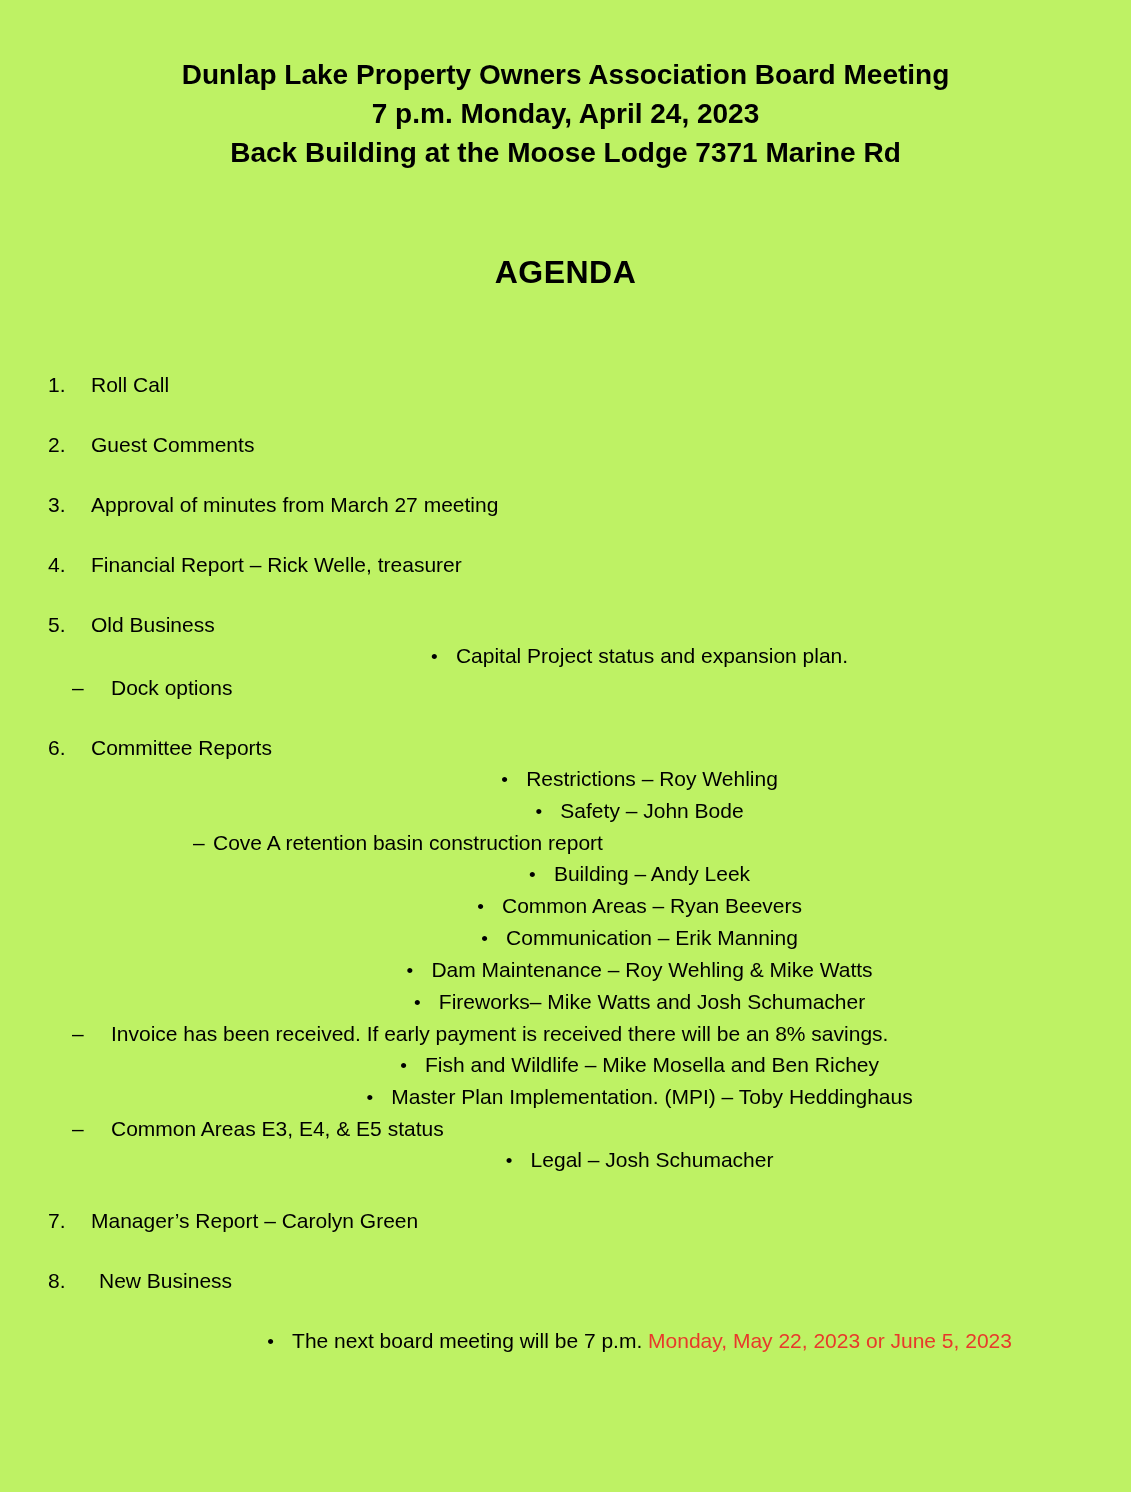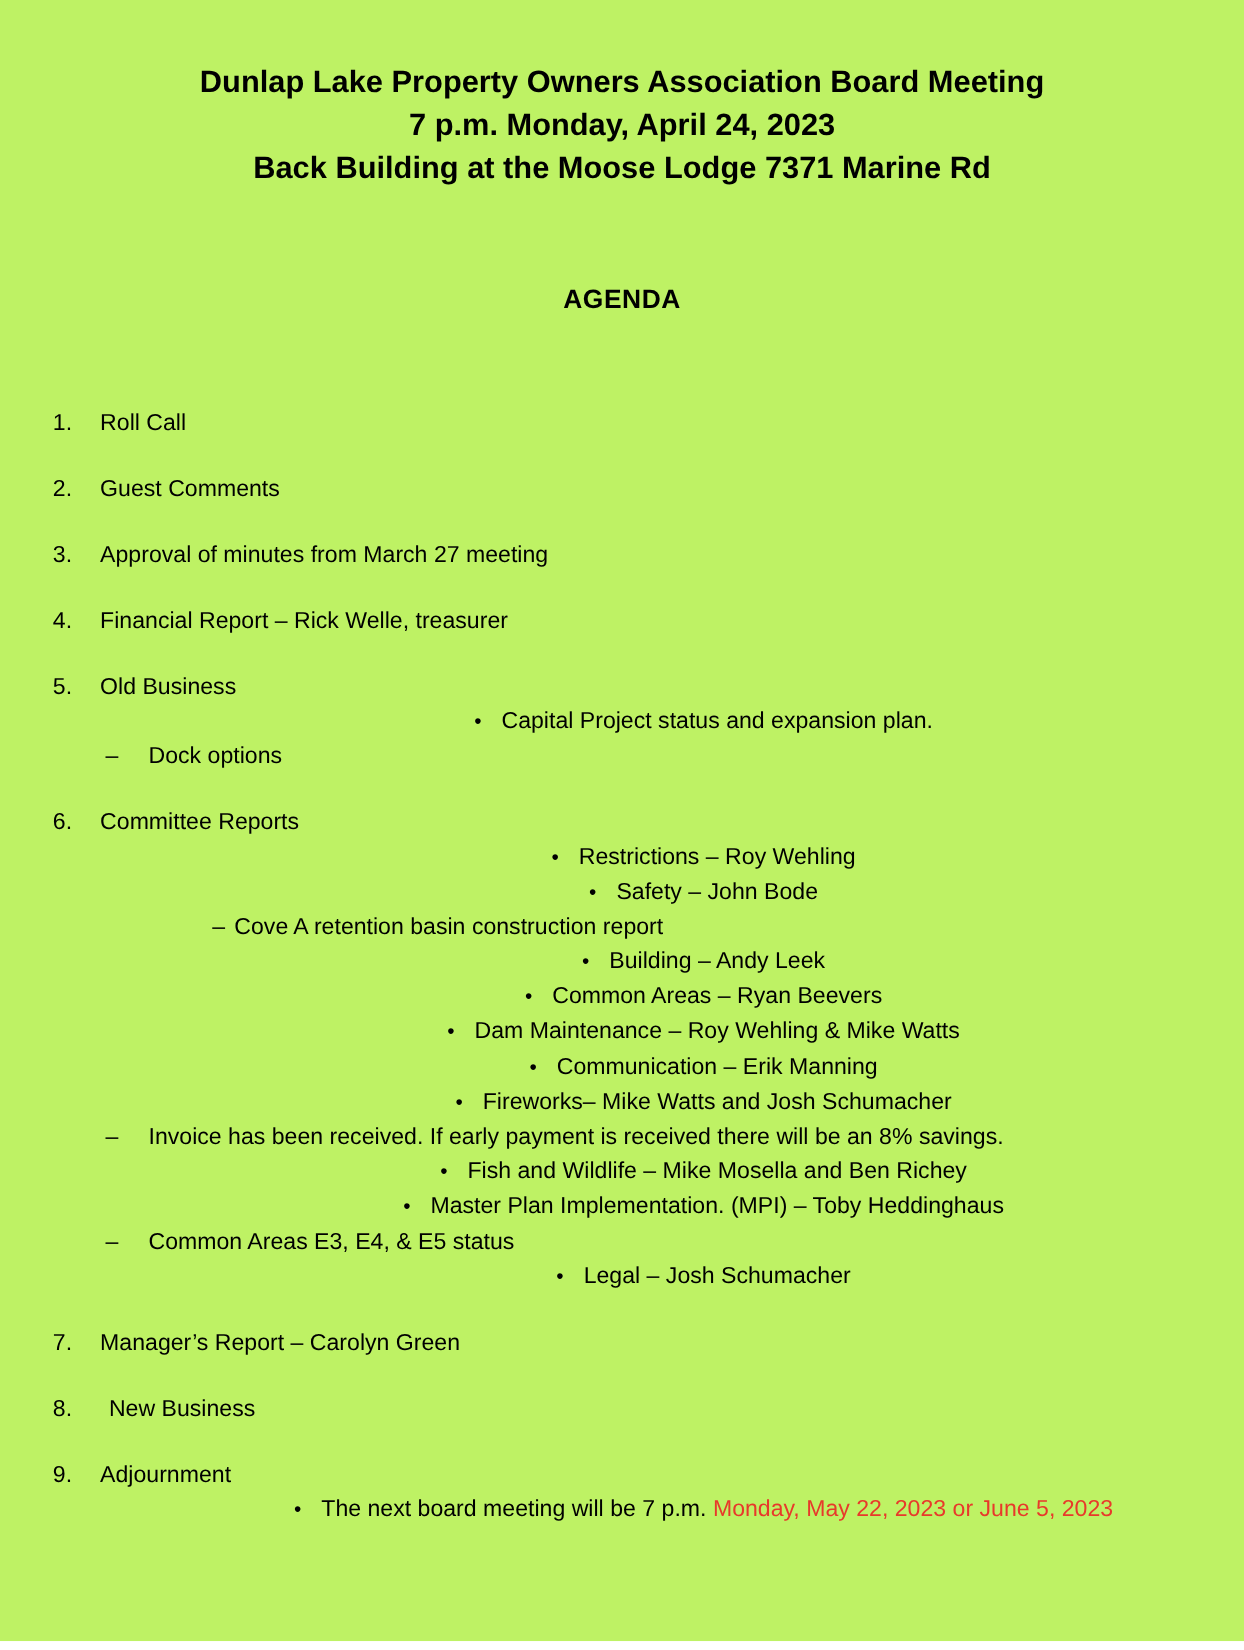--- a/index.html
+++ b/index.html
@@ -20,41 +20,41 @@
   }
   .doc-header {
     text-align: center;
     font-weight: 700;
     font-size: 28px;
     line-height: 39px;
   }
   .agenda-heading {
     text-align: center;
     font-weight: 800;
-    font-size: 24px;
+    font-size: 32px;
     line-height: 35px;
     margin: 83px 0 0 0;
     letter-spacing: 0.5px;
   }
   .agenda-list {
     margin-top: 79px;
     font-size: 21px;
   }
   .item { margin-bottom: 29px; }
   .item.space-before { margin-top: 28px; }
   .main, .sub {
     line-height: 31px;
     white-space: nowrap;
   }
   .main { padding-left: 48px; }
   .num { display: inline-block; width: 43px; }
   .txt.extra-indent { padding-left: 8px; }
   .sub.bullet { padding-left: 130px; text-align: center; }
   .sub.bullet .marker { display: inline-block; width: 43px; font-size: 19px; }
-  .sub.dash { padding-left: 96px; }
+  .sub.dash { padding-left: 72px; }
   .sub.dash .marker { display: inline-block; width: 39px; }
   .sub.dash-tight { padding-left: 193px; }
   .sub.dash-tight .marker { display: inline-block; width: 20px; }
 </style>
 </head>
 <body>
 
 <div class="page">
   <header class="doc-header">
     <div>Dunlap Lake Property Owners Association Board Meeting</div>
@@ -82,33 +82,32 @@
         <div class="sub bullet"><span class="marker">•</span><span class="stxt">Capital Project status and expansion plan.</span></div>
         <div class="sub dash"><span class="marker">–</span><span class="stxt">Dock options</span></div>
       </div>
       <div class="item">
         <div class="main"><span class="num">6.</span><span class="txt">Committee Reports</span></div>
         <div class="sub bullet"><span class="marker">•</span><span class="stxt">Restrictions – Roy Wehling</span></div>
         <div class="sub bullet"><span class="marker">•</span><span class="stxt">Safety – John Bode</span></div>
         <div class="sub dash-tight"><span class="marker">–</span><span class="stxt">Cove A retention basin construction report</span></div>
         <div class="sub bullet"><span class="marker">•</span><span class="stxt">Building – Andy Leek</span></div>
         <div class="sub bullet"><span class="marker">•</span><span class="stxt">Common Areas – Ryan Beevers</span></div>
+        <div class="sub bullet"><span class="marker">•</span><span class="stxt">Communication – Erik Manning</span></div>
         <div class="sub bullet"><span class="marker">•</span><span class="stxt">Dam Maintenance – Roy Wehling &amp; Mike Watts</span></div>
-        <div class="sub bullet"><span class="marker">•</span><span class="stxt">Communication – Erik Manning</span></div>
         <div class="sub bullet"><span class="marker">•</span><span class="stxt">Fireworks– Mike Watts and Josh Schumacher</span></div>
         <div class="sub dash"><span class="marker">–</span><span class="stxt">Invoice has been received. If early payment is received there will be an 8% savings.</span></div>
         <div class="sub bullet"><span class="marker">•</span><span class="stxt">Fish and Wildlife – Mike Mosella and Ben Richey</span></div>
         <div class="sub bullet"><span class="marker">•</span><span class="stxt">Master Plan Implementation. (MPI) – Toby Heddinghaus</span></div>
         <div class="sub dash"><span class="marker">–</span><span class="stxt">Common Areas E3, E4, &amp; E5 status</span></div>
         <div class="sub bullet"><span class="marker">•</span><span class="stxt">Legal – Josh Schumacher</span></div>
       </div>
       <div class="item space-before">
         <div class="main"><span class="num">7.</span><span class="txt">Manager’s Report – Carolyn Green</span></div>
       </div>
       <div class="item">
         <div class="main"><span class="num">8.</span><span class="txt extra-indent">New Business</span></div>
       </div>
       <div class="item">
-        <div class="main"><span class="num">9.</span><span class="txt">Adjournment</span></div>
         <div class="sub bullet"><span class="marker">•</span><span class="stxt">The next board meeting will be 7 p.m. </span><span style="color: rgb(232, 57, 43);">Monday, May 22, 2023 or June 5, 2023</span></div>
       </div>
     </div>
 </div>
 
 </body></html>

